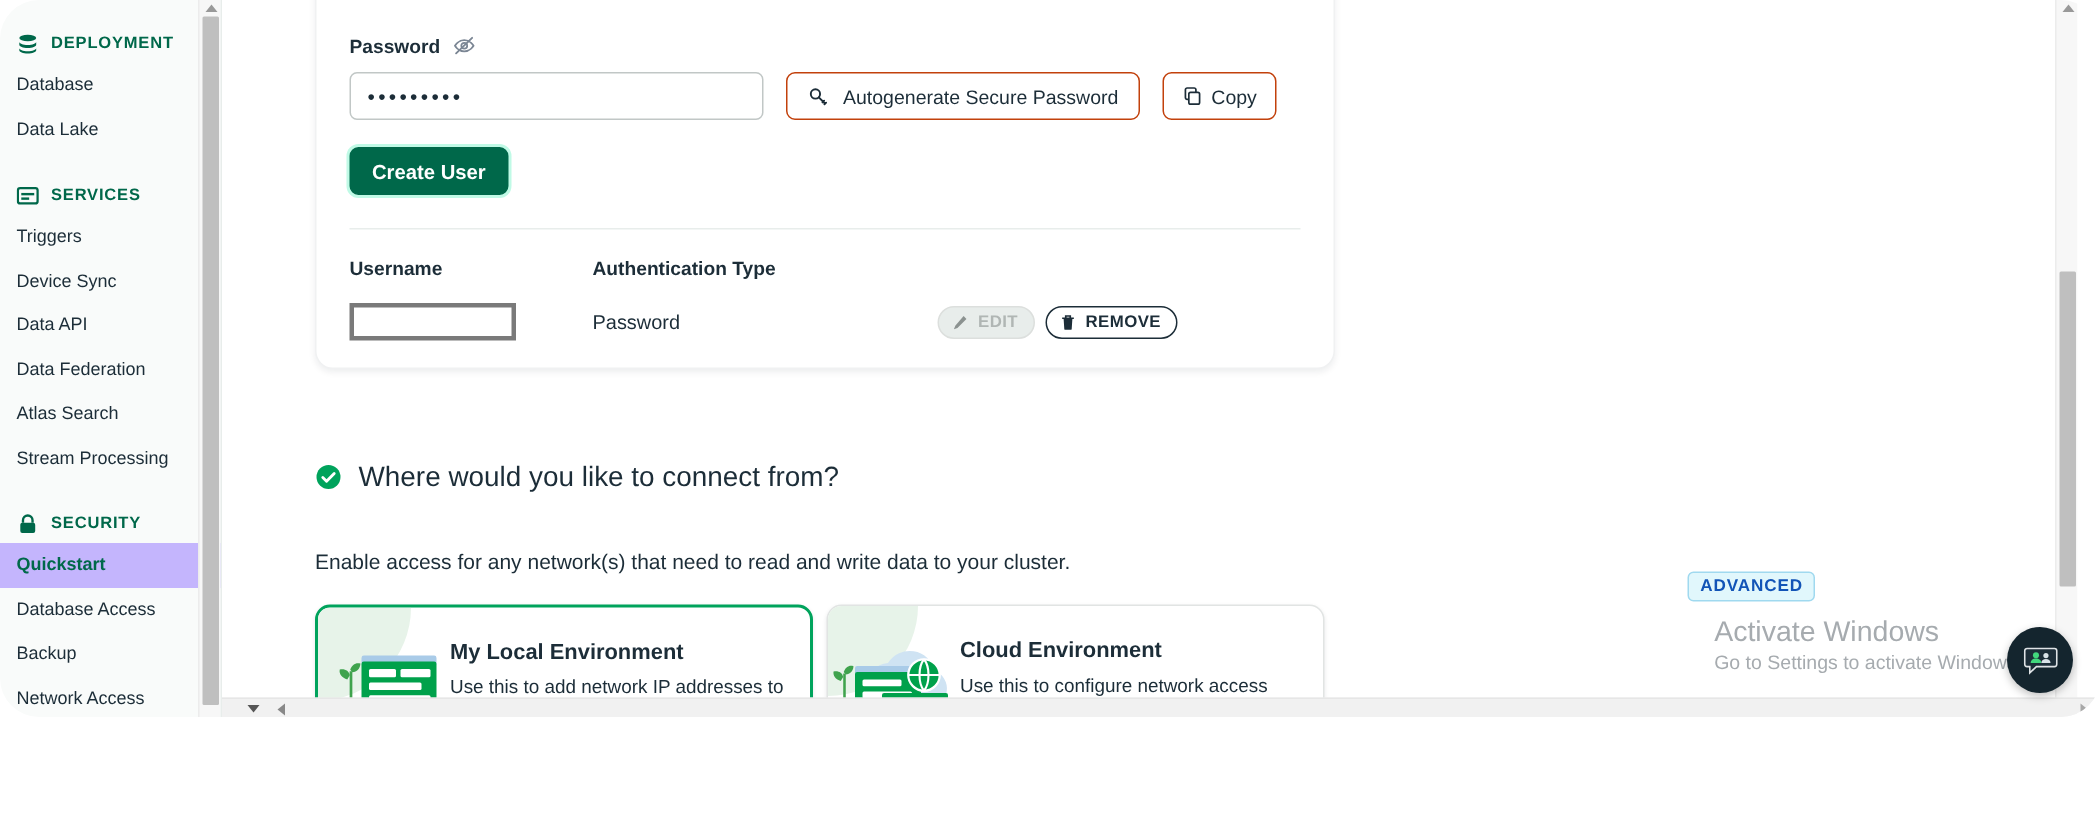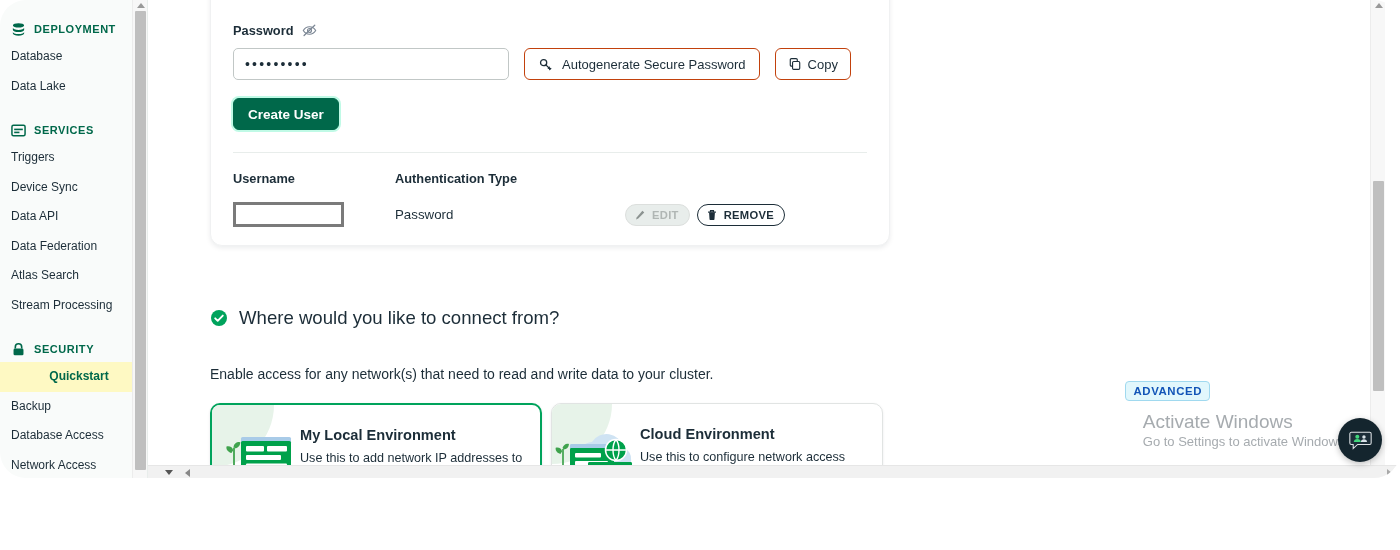--- a/index.html
+++ b/index.html
@@ -55,24 +55,23 @@
     display: block;
     height: 29.5px;
     line-height: 29.5px;
     padding-left: 11px;
     font-size: 12px;
     color: #1c2d38;
     white-space: nowrap;
     cursor: pointer;
   }
   .side-item.active {
-    background: #fef9c3;
+    background: #c4b5fd;
     color: #00684a;
     font-weight: 700;
-    text-align: center;
   }
 
   
   #side-scrollbar {
     position: absolute;
     right: 0; top: 0;
     width: 15px; height: 550px;
     background: #f7f7f7;
     border-left: 1px solid #ececec;
   }
@@ -432,22 +431,22 @@
     <div class="side-section">
       <span class="sec-ico">
         <svg width="15" height="15" viewBox="0 0 16 16" fill="none">
           <path d="M4.6 7V5.2a3.4 3.4 0 016.8 0V7" stroke="#00684a" stroke-width="1.7"></path>
           <rect x="2.7" y="7" width="10.6" height="7.2" rx="1.4" fill="#00684a"></rect>
         </svg>
       </span>
       <span class="sec-label">SECURITY</span>
     </div>
     <div class="side-item active">Quickstart</div>
+    <div class="side-item">Database Access</div>
     <div class="side-item">Backup</div>
-    <div class="side-item">Database Access</div>
     <div class="side-item">Network Access</div>
     <div class="side-item">Advanced</div>
 
     <div id="side-scrollbar">
       <div class="sb-arrow up">
           <span class="tri up"></span>
         </div>
       <div id="side-scroll-thumb"></div>
       <div class="sb-arrow down">
           <span class="tri down"></span>

